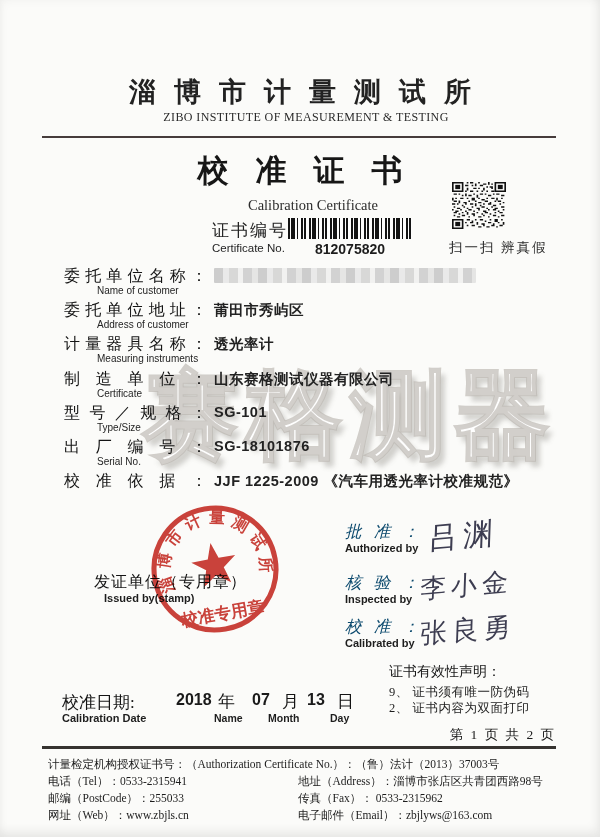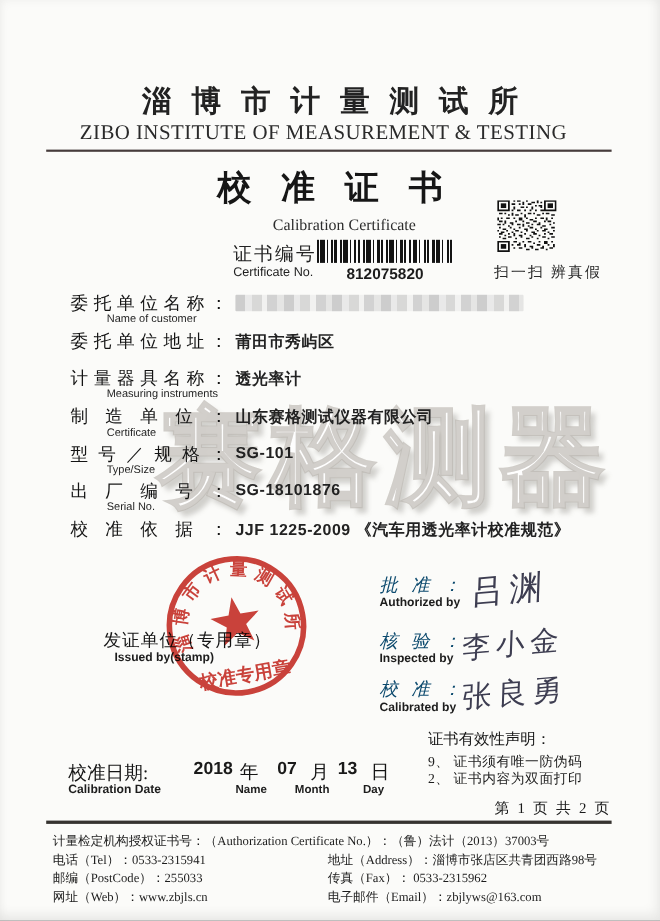--- a/index.html
+++ b/index.html
@@ -6,21 +6,21 @@
   .page{
     position:relative;width:600px;height:837px;margin:0 auto;
     background:#fbfbf9;overflow:hidden;
     font-family:"Liberation Serif",serif;color:#1e1e1e;
     box-shadow:inset -3px -6px 10px rgba(0,0,0,.07), inset 2px 2px 8px rgba(0,0,0,.03);
   }
   .abs{position:absolute;}
   
   .org-cn{top:74px;left:0;width:600px;text-align:center;font-size:27px;font-weight:bold;
           letter-spacing:18px;text-indent:18px;color:#222;}
-  .org-en{top:110px;left:0;width:588px;text-align:center;font-size:19px;letter-spacing:.4px;color:#2a2a2a;}
+  .org-en{top:110px;left:0;width:588px;text-align:center;font-size:12px;letter-spacing:.4px;color:#2a2a2a;padding-left:12px;}
   .rule1{top:136px;left:42px;width:514px;height:2px;background:#463c3c;}
   .title-cn{top:150px;left:0;width:600px;text-align:center;font-size:31px;font-weight:bold;
             letter-spacing:27px;text-indent:27px;color:#161616;}
   .title-en{top:197px;left:0;width:600px;text-align:center;font-size:14.5px;color:#2c2c2c;transform:translateX(13px);}
   
   .certno-cn{top:219px;left:212px;font-size:17px;letter-spacing:2px;color:#222;}
   .barcode{top:218px;left:288px;width:124px;height:21px;
     background:repeating-linear-gradient(90deg,#141414 0 2px,#fdfdfd 2px 3px,#141414 3px 7px,#fdfdfd 7px 9px,#141414 9px 10px,#fdfdfd 10px 13px,#141414 13px 15px,#fdfdfd 15px 16px,#141414 16px 18px,#fdfdfd 18px 21px);}
   .certno-en{top:242px;left:212px;font-family:"Liberation Sans",sans-serif;font-size:11.5px;color:#1f1f1f;}
   .certno-val{top:241px;left:288px;width:124px;text-align:center;
@@ -107,20 +107,21 @@
   <div class="abs qr-caption">扫一扫 辨真假</div>
 
   <div class="abs watermark">赛格测器</div>
 
   <div class="abs fieldset">
     <span class="f-cn" style="top:266px">委托单位名称：</span>
     <span class="f-en" style="top:285px">Name of customer</span>
     <span class="redacted" style="top:268px"></span>
 
     <span class="f-cn" style="top:300px">委托单位地址：</span>
+    <span class="f-en" style="top:319px">Address of customer</span>
     <span class="f-val" style="top:301px">莆田市秀屿区</span>
 
     <span class="f-cn" style="top:334px">计量器具名称：</span>
     <span class="f-en" style="top:353px">Measuring instruments</span>
     <span class="f-val" style="top:335px">透光率计</span>
 
     <span class="f-cn" style="top:369px">制造单位：</span>
     <span class="f-en" style="top:388px">Certificate</span>
     <span class="f-val" style="top:370px">山东赛格测试仪器有限公司</span>
 

